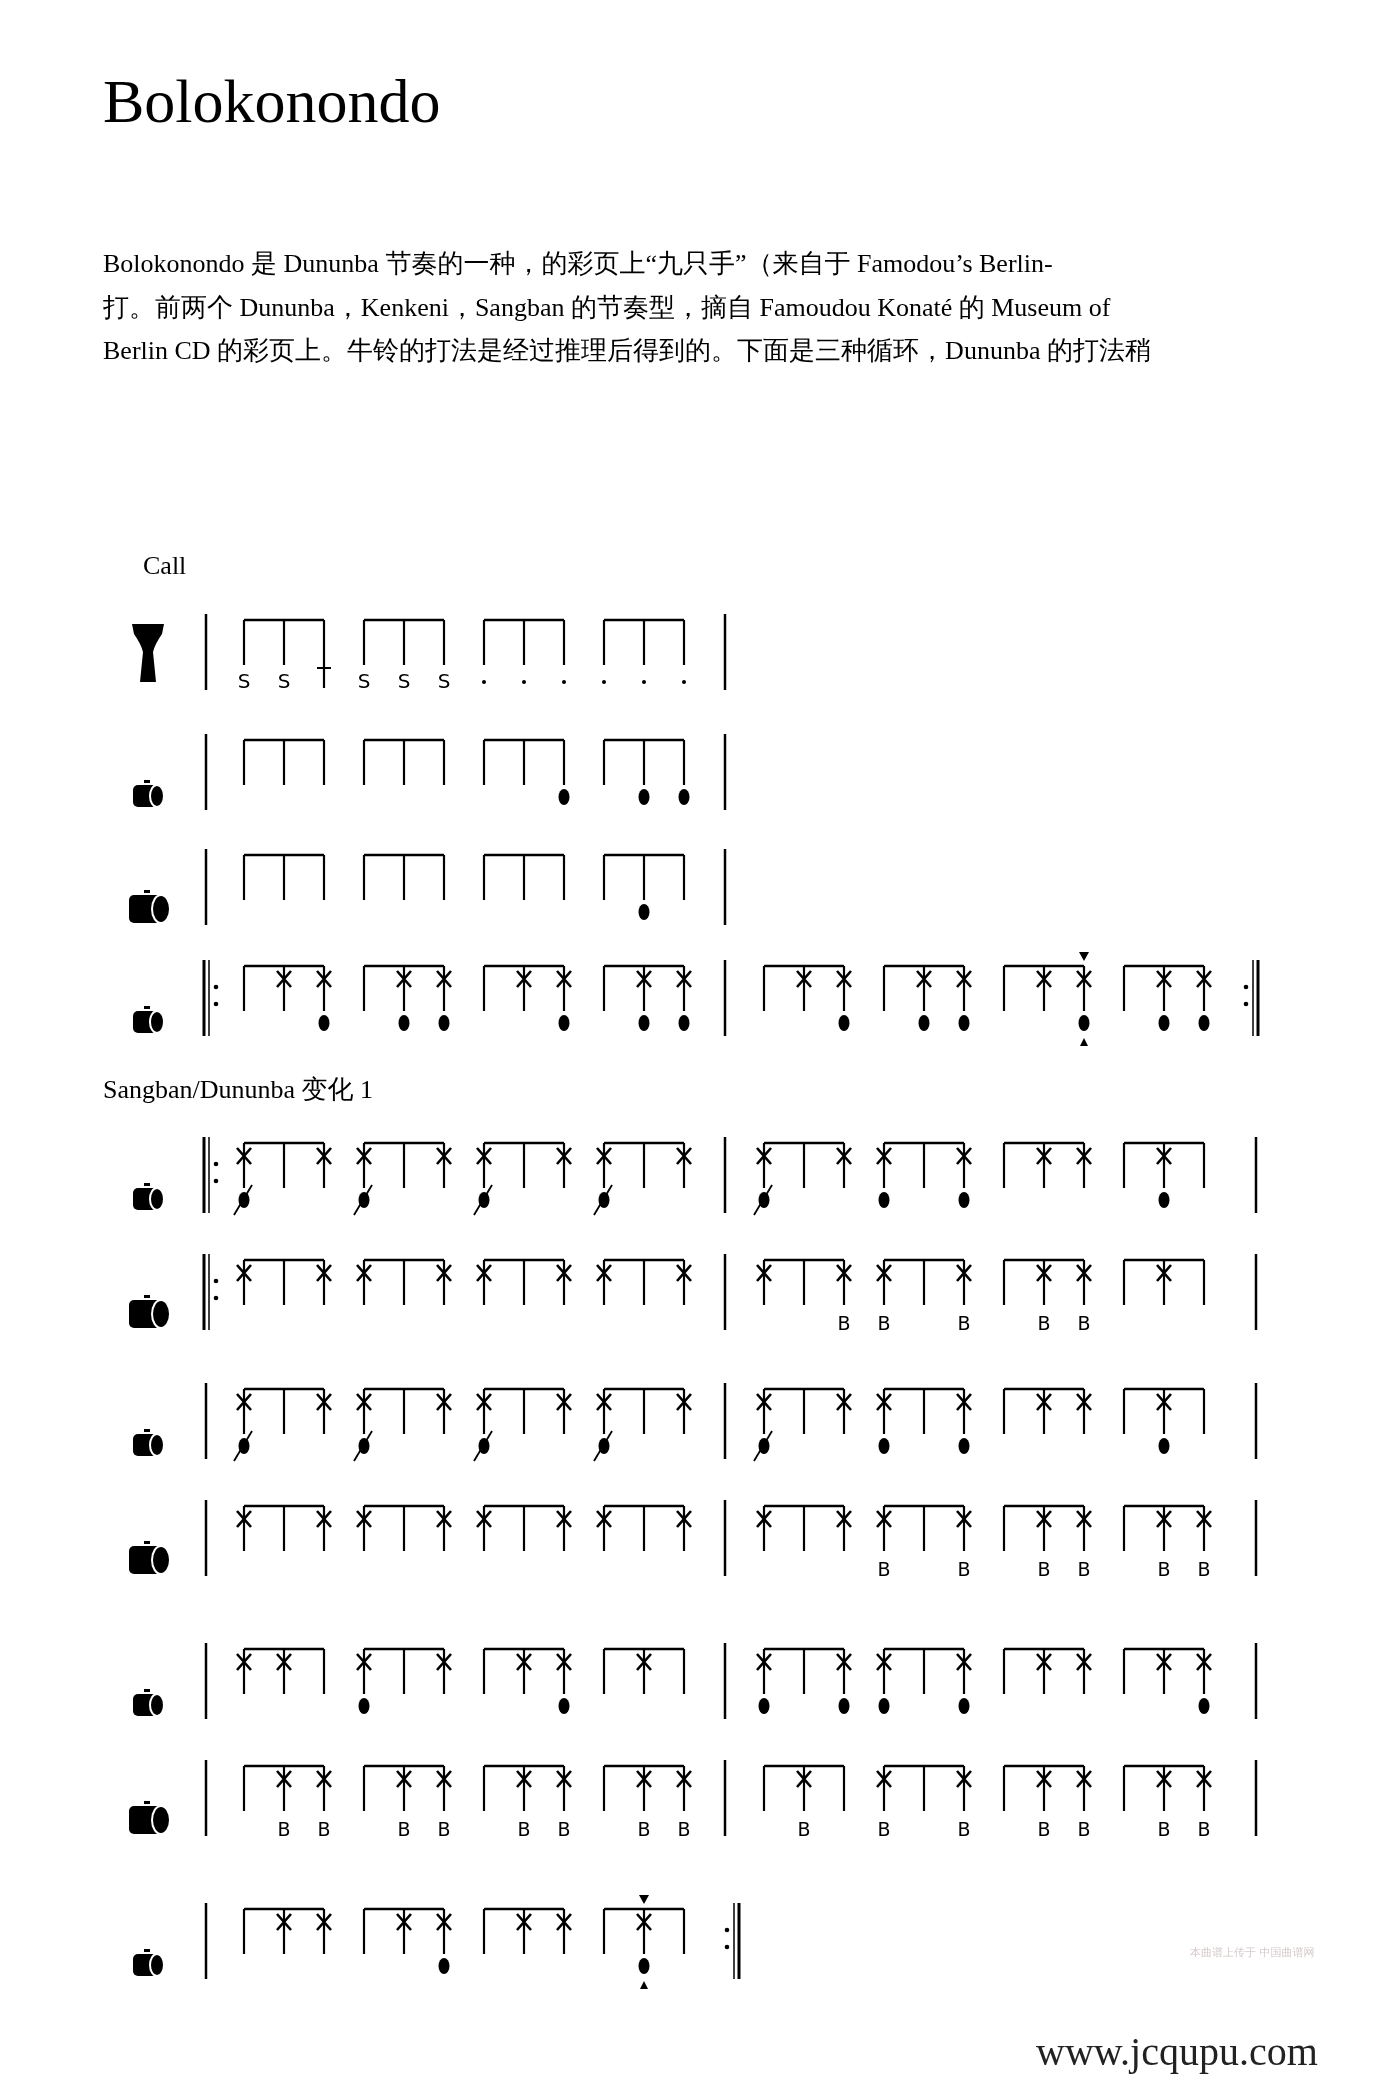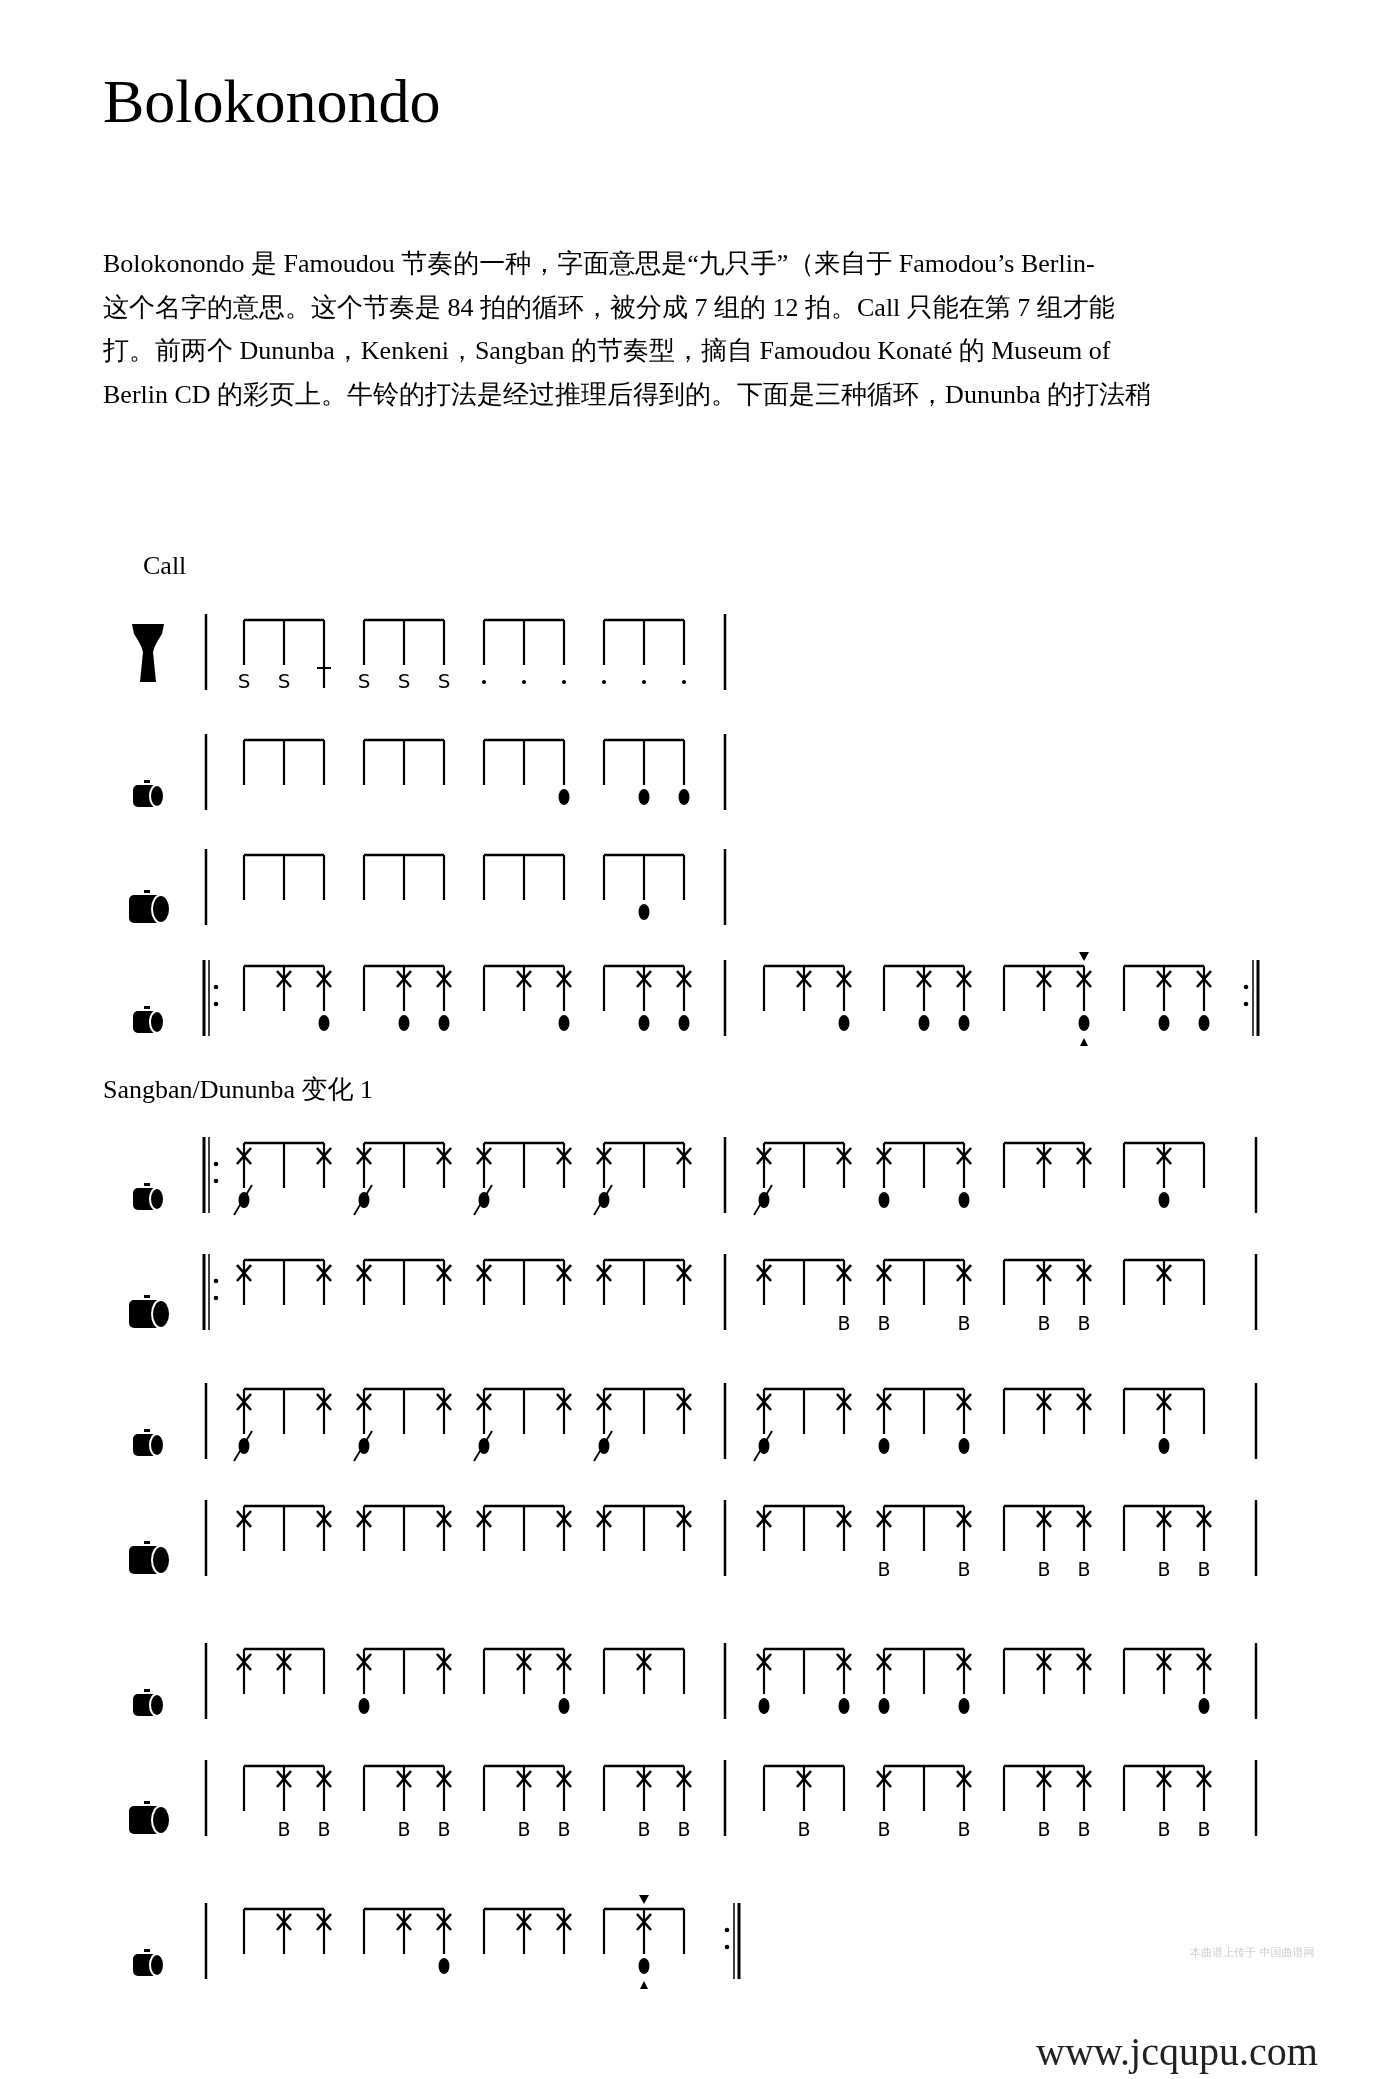--- a/index.html
+++ b/index.html
@@ -12,22 +12,21 @@
   .watermark { position: absolute; left: 1036px; top: 2028px; font-family: Liberation Serif, serif; font-size: 40px; color: #222; letter-spacing: 0px; }
   .watermark-sub { position: absolute; left: 1190px; top: 1945px; font-family: "DejaVu Sans", sans-serif; font-size: 11px; color: #d6c9c9; }
   #notation { position: absolute; left: 0; top: 0; }
 </style>
 </head>
 <body>
 
 <div class="title">Bolokonondo</div>
 
 <div class="intro">
-  <div>Bolokonondo 是 Famoudou 节奏的一种，字面意思是“九只手”（来自于  Famodou’s Berlin-</div>
-  <div>这个名字的意思。这个节奏是 84  拍的循环，被分成 7 组的 12 拍。Call 只能在第  7  组才能</div>
+  <div>Bolokonondo 是 Dununba 节奏的一种，的彩页上“九只手”（来自于  Famodou’s Berlin-</div>
   <div>打。前两个  Dununba，Kenkeni，Sangban  的节奏型，摘自  Famoudou Konaté  的  Museum of</div>
   <div>Berlin CD  的彩页上。牛铃的打法是经过推理后得到的。下面是三种循环，Dununba  的打法稍</div>
 </div>
 
 <div class="section-label" style="top:553px;margin-left:40px;">Call</div>
 <div class="section-label" style="top:1077px;text-align:right;">Sangban/Dununba  变化  1</div>
 
 <svg id="notation" width="1390" height="2079">
     <g>
       <path d="M132,6 L164,6 L162,16 Q155,26 153,34 L156,64 L140,64 L143,34 Q141,26 134,16 Z" fill="#000" transform="translate(0,618)"></path>

